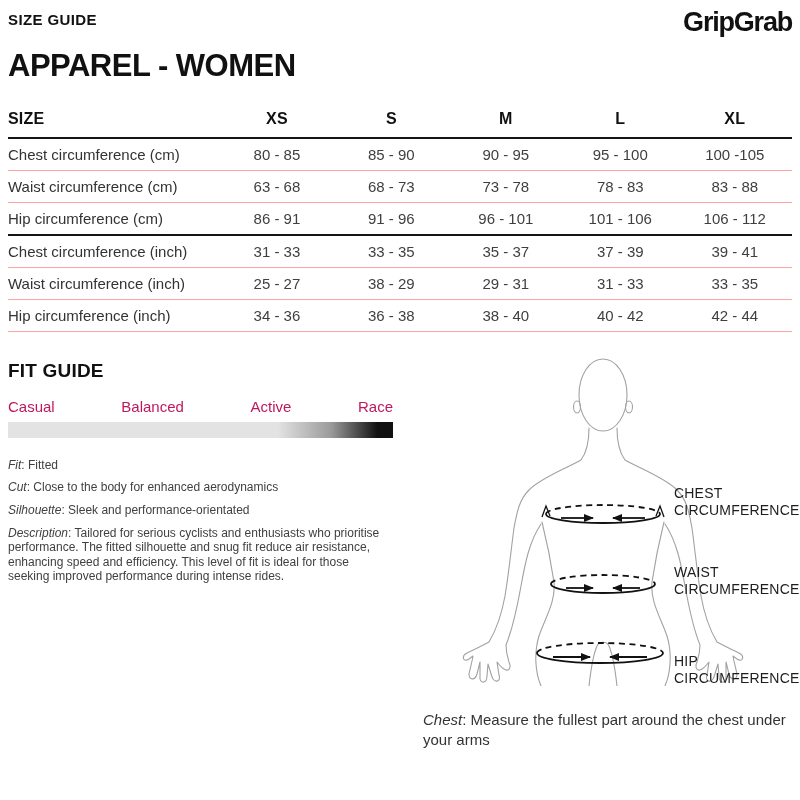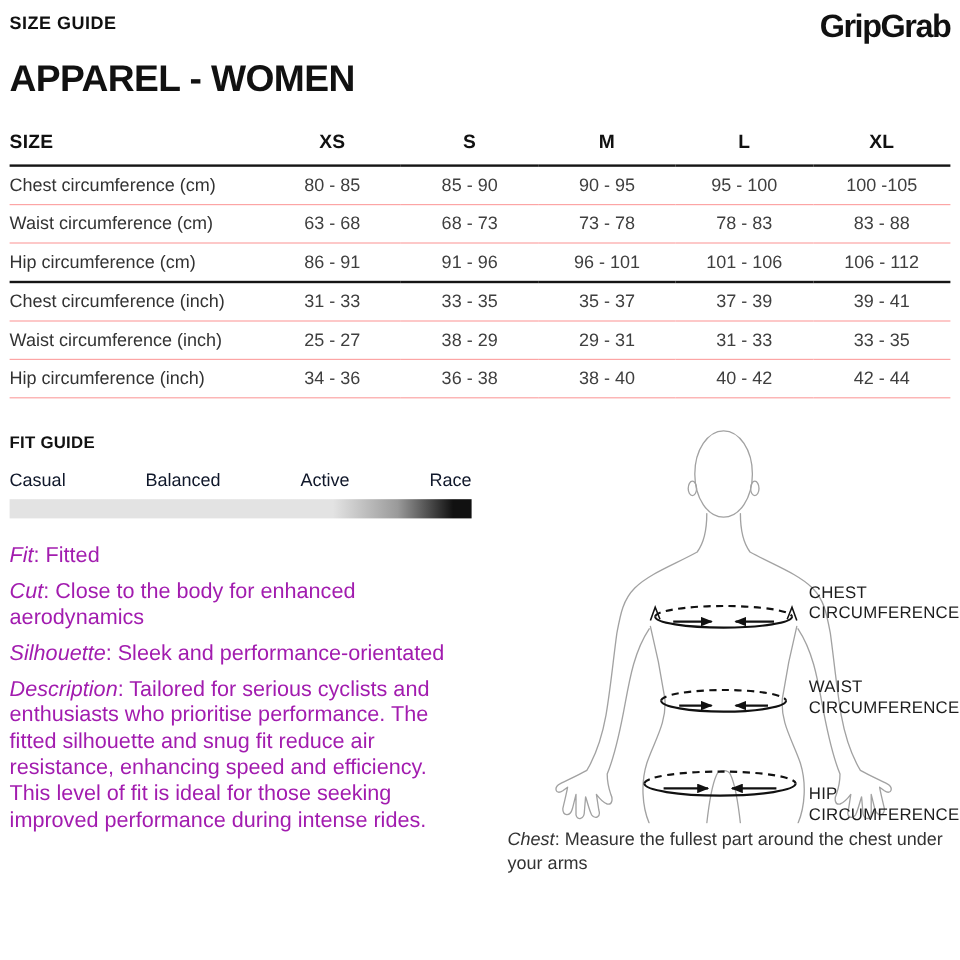--- a/index.html
+++ b/index.html
@@ -27,41 +27,41 @@
     font-size:15px; color:#3f3f3f; text-align:center; height:31px;
     border-bottom:1px solid #fca5a5; padding:0;
   }
   table.size td.lbl { text-align:left; color:#333; }
   table.size tr.section-end td { border-bottom:2.5px solid #151515; }
 
   
   .columns { display:flex; margin-top:12px; }
   .col-left { flex:none; width:385px; margin-right:30px; }
   .col-right { flex:1; position:relative; }
-  h2.sec-title { font-size:14px; font-weight:800; margin:16px 0 0 0; letter-spacing:.2px; }
-
-  
-  .scale-labels { display:flex; justify-content:space-between; margin-top:16px; font-size:15px; color:#0f172a;align-items:center; }
+  h2.sec-title { font-size:19px; font-weight:800; margin:16px 0 0 0; letter-spacing:.2px; }
+
+  
+  .scale-labels { display:flex; justify-content:space-between; margin-top:16px; font-size:15px; color:#be185d;align-items:center; }
   .scale-bar {
     height:16px; margin-top:7px;
     background:linear-gradient(90deg,#e3e3e3 0%,#e3e3e3 70%,#9a9a9a 84%,#111 96%,#111 100%);
   }
   .attrs { margin-top:20px; }
-  .attr { font-size:18px; line-height:1.22; color:#a21caf; margin-bottom:8px; }
+  .attr { font-size:12px; line-height:1.22; color:#404040; margin-bottom:8px; }
   .attr i { font-style:italic; }
 
   
   .figure-wrap { position:relative; height:336px; margin-top:6px; }
   .figure-wrap svg { position:absolute; left:0; top:0; }
   .diagram-label {
     position:absolute; left:251px; width:125px;
     font-size:14px; line-height:17px; color:#1d1d1d; letter-spacing:.2px;
   }
   .dl-chest { top:135px; } .dl-waist { top:214px; } .dl-hip { top:303px; }
-  .instructions { margin-top:4px; }
+  .instructions { margin-top:24px; }
   .ins { font-size:15px; line-height:1.35; color:#333; margin-bottom:6px; }
   .ins i { font-style:italic; }
 </style>
 </head>
 <body>
 
 <div class="page">
 
   <div class="top">
     <div class="eyebrow">SIZE GUIDE</div>

